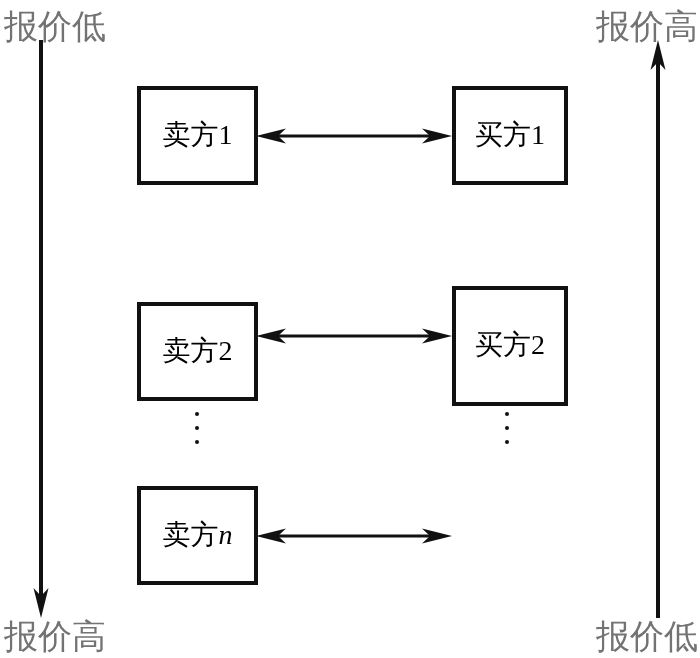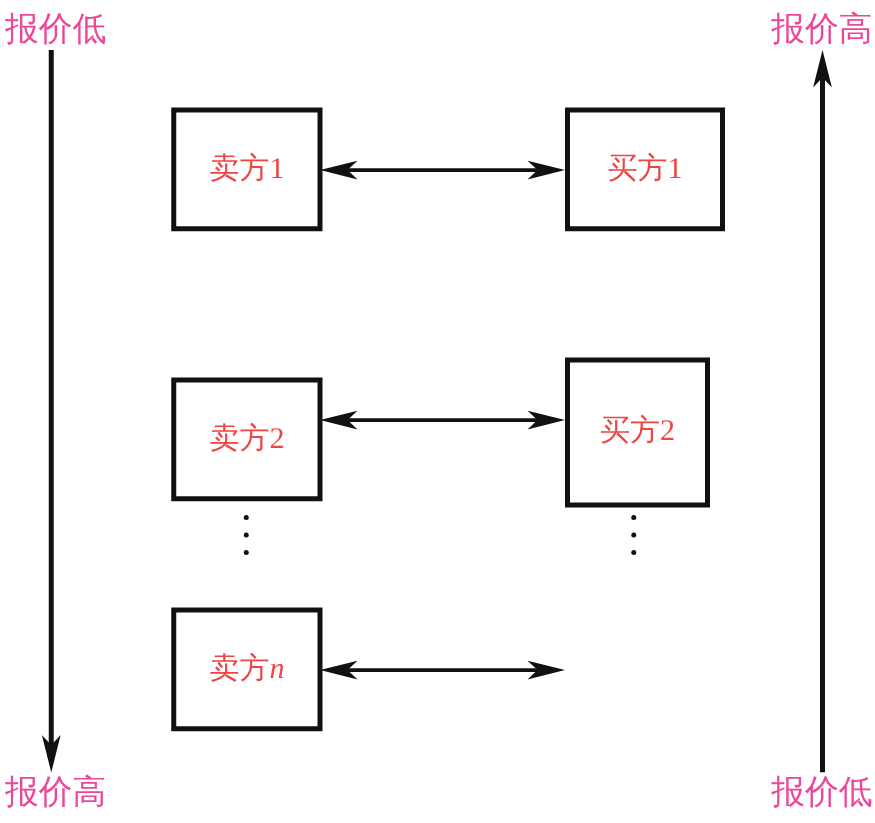--- a/index.html
+++ b/index.html
@@ -16,24 +16,24 @@
     position: relative;
     width: 700px;
     height: 658px;
     background: #ffffff;
     overflow: hidden;
   }
 
   
   .axis-label {
     position: absolute;
-    font-size: 27px;
+    font-size: 34px;
     line-height: 1;
     white-space: nowrap;
-    color: #ec4899;
+    color: #737373;
     letter-spacing: 0px;
   }
   .axis-label.top-left   { left: 4px;  top: 10px; }
   .axis-label.top-right  { right: 2px; top: 10px; }
   .axis-label.bot-left   { left: 4px;  top: 620px; }
   .axis-label.bot-right  { right: 2px; top: 620px; }
 
   
   .axis-arrow {
     position: absolute;
@@ -49,24 +49,24 @@
   .node-box {
     position: absolute;
     box-sizing: border-box;
     border: 4px solid #111111;
     background: #ffffff;
     display: flex;
     align-items: center;
     justify-content: center;
   }
   .node-label {
-    font-size: 24px;
+    font-size: 28px;
     line-height: 1;
     white-space: nowrap;
-    color: #ef4444;
+    color: #000000;
     padding-bottom: 2px;
   }
   .node-label .var {
     font-style: italic;
     font-family: "Liberation Serif", "DejaVu Serif", serif;
   }
 
   
   .connector {
     position: absolute;
@@ -125,21 +125,21 @@
   </div>
 
   <div class="connector" style="top:125px;">
     <svg width="196" height="22" viewBox="0 0 196 22" xmlns="http://www.w3.org/2000/svg">
       <line x1="22" y1="11" x2="174" y2="11" stroke="#111111" stroke-width="3"></line>
       <path d="M 0 11 L 30 3.5 L 22 11 L 30 18.5 Z" fill="#111111"></path>
       <path d="M 196 11 L 166 3.5 L 174 11 L 166 18.5 Z" fill="#111111"></path>
     </svg>
   </div>
 
-  <div class="node-box" style="left:452px; top:86px; width:128px; height:99px;">
+  <div class="node-box" style="left:452px; top:86px; width:116px; height:99px;">
     <span class="node-label"><span>买方</span><span>1</span></span>
   </div>
 
   <div class="node-box" style="left:137px; top:286px; width:121px; height:99px;margin-top:16px;">
     <span class="node-label"><span>卖方</span><span>2</span></span>
   </div>
 
   <div class="connector" style="top:325px;">
     <svg width="196" height="22" viewBox="0 0 196 22" xmlns="http://www.w3.org/2000/svg">
       <line x1="22" y1="11" x2="174" y2="11" stroke="#111111" stroke-width="3"></line>

